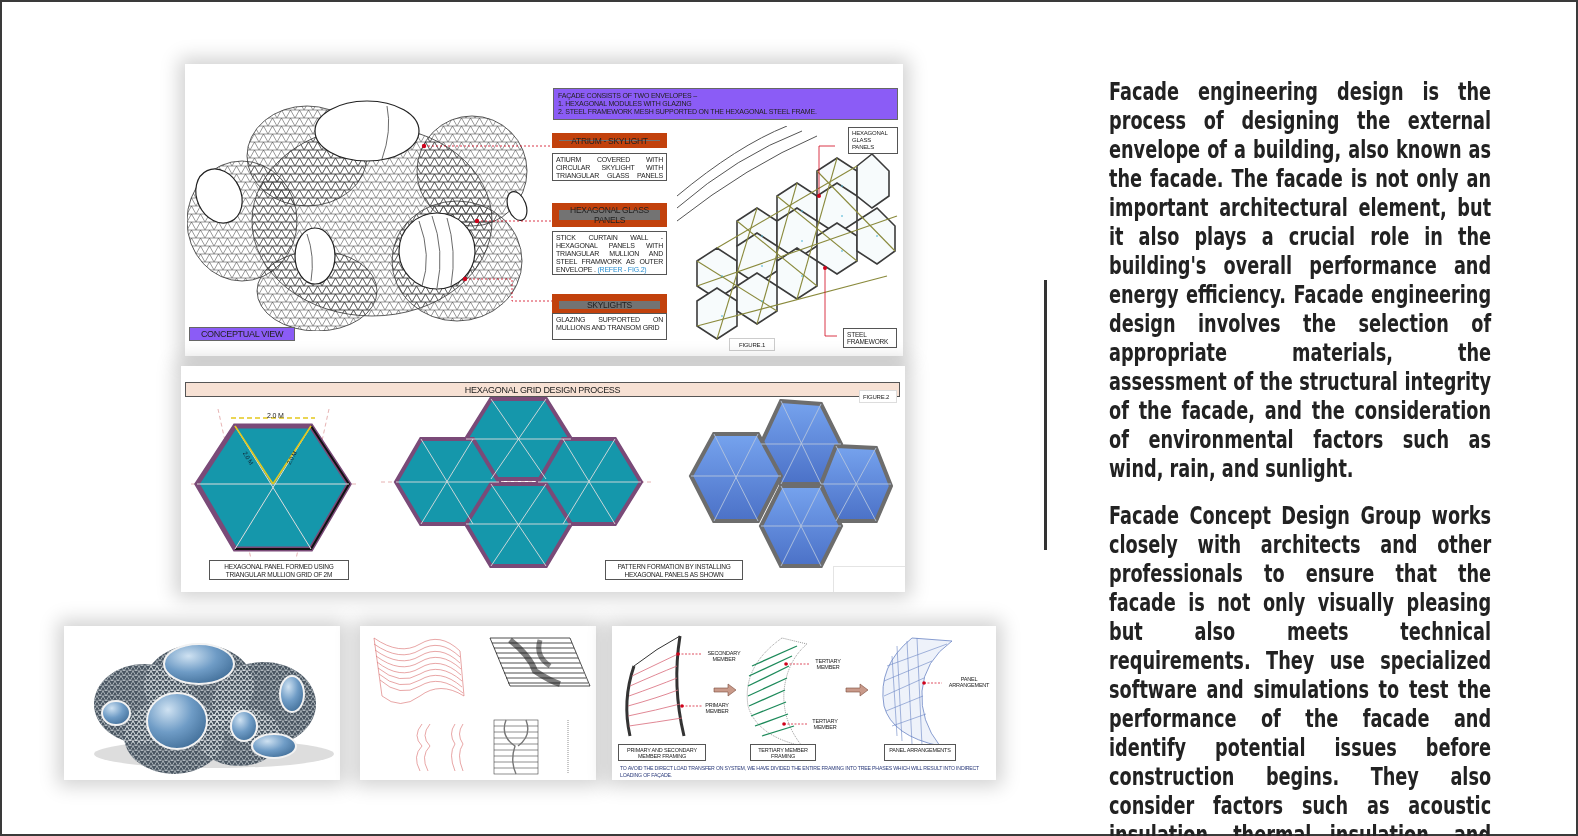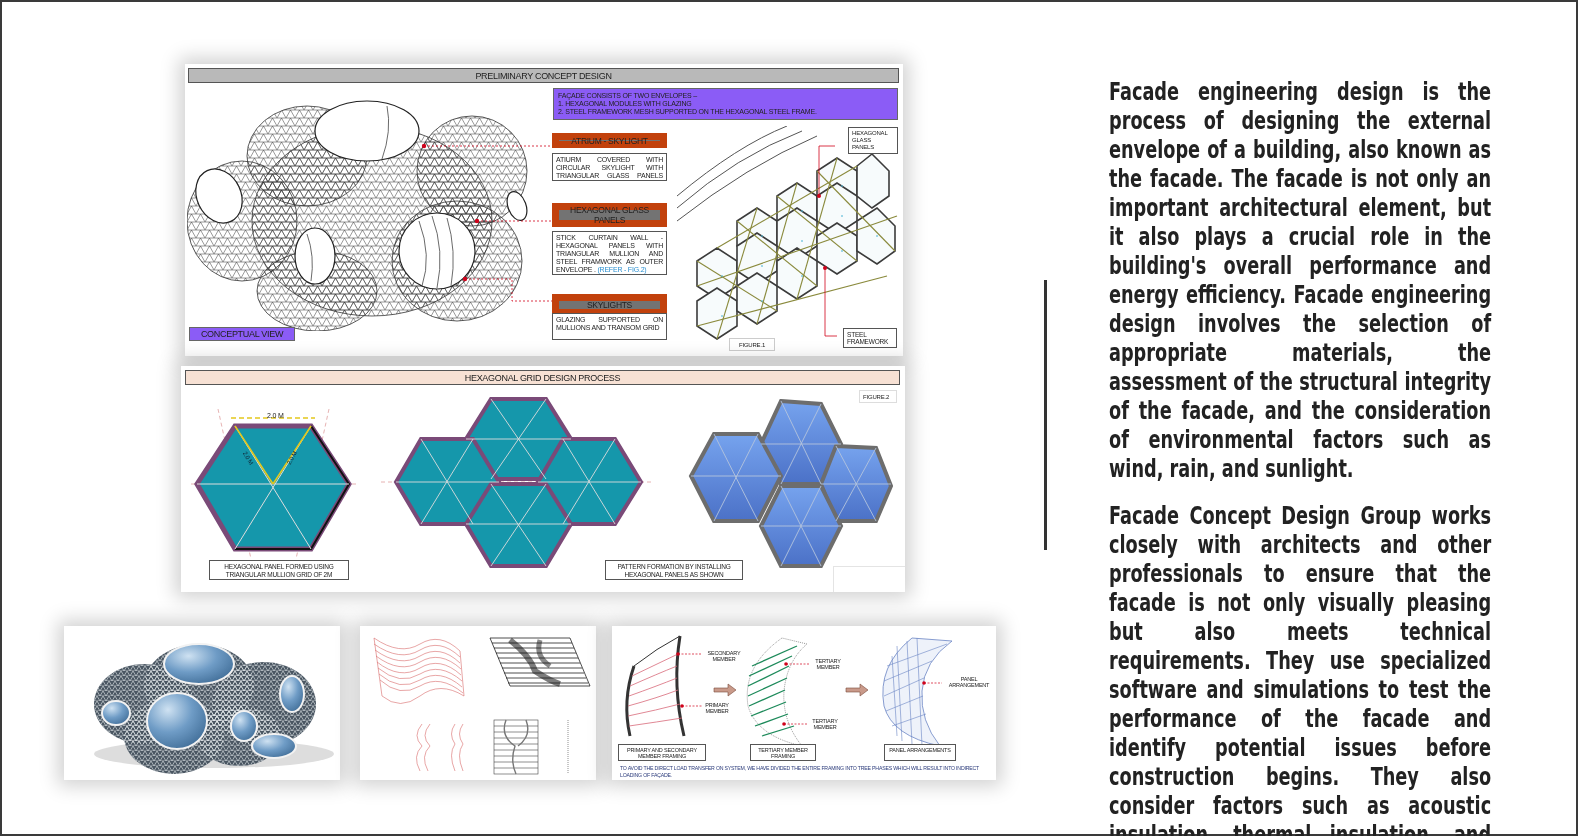--- a/index.html
+++ b/index.html
@@ -24,21 +24,20 @@
   .essay { position: absolute; left: 1109px; top: 78px; width: 382px; font-family: "DejaVu Sans Condensed", "DejaVu Sans", sans-serif; font-weight: bold; font-size: 24px; line-height: 29px; color: #222; }
   .essay p { text-align: justify; transform: scaleX(0.82); transform-origin: left top; width: 466px; }
   .essay .p2 { margin-top: 18px; }
 </style>
 </head>
 <body>
 
 <div class="page-frame"></div>
 
 <div class="panel" style="left:185px;top:64px;width:718px;height:292px;">
-  <div class="hdr-bar hdr-grey" style="left:3px;top:4px;width:711px;height:15px;">PRELIMINARY CONCEPT DESIGN</div>
 
   <svg class="abs" style="left:2px;top:22px;" width="365" height="245" viewBox="0 0 365 245">
     <defs>
       <pattern id="tri" width="9" height="8" patternUnits="userSpaceOnUse">
         <path d="M0 8 L4.5 0 L9 8 Z M0 0 L9 0" fill="none" stroke="#333" stroke-width="0.5"></path>
       </pattern>
     </defs>
     <g fill="url(#tri)" stroke="#333" stroke-width="0.8">
       <ellipse cx="120" cy="70" rx="60" ry="50"></ellipse>
       <ellipse cx="285" cy="85" rx="55" ry="55"></ellipse>
@@ -145,21 +144,21 @@
     <path d="M142 70 L142 20 L158 20" stroke="#d0021b" stroke-width="0.8" fill="none"></path>
     <path d="M148 142 L148 210 L160 210" stroke="#d0021b" stroke-width="0.8" fill="none"></path>
   </svg>
 
   <div class="lbl-box tiny" style="left:663px;top:63px;width:50px;height:27px;font-size:6px;line-height:7px;">HEXAGONAL GLASS PANELS</div>
   <div class="lbl-box tiny" style="left:658px;top:264px;width:54px;height:20px;font-size:6.5px;line-height:7px;">STEEL FRAMEWORK</div>
   <div class="lbl-box tiny" style="left:544px;top:274px;width:46px;height:13px;font-size:6px;text-align:center;border-color:#ccc;">FIGURE.1</div>
 </div>
 
 <div class="panel" style="left:181px;top:366px;width:724px;height:226px;">
-  <div class="hdr-bar hdr-peach" style="left:4px;top:4px;width:715px;height:15px;">HEXAGONAL GRID DESIGN PROCESS</div>
+  <div class="hdr-bar hdr-peach" style="left:4px;top:16px;width:715px;height:15px;">HEXAGONAL GRID DESIGN PROCESS</div>
   <div class="lbl-box tiny" style="left:678px;top:24px;width:38px;height:13px;font-size:6px;border-color:#ddd;">FIGURE.2</div>
 
   <svg class="abs" style="left:10px;top:38px;" width="165" height="160" viewBox="0 0 165 160">
     <g stroke="#e0a0a0" stroke-dasharray="4,3" stroke-width="0.8">
       <line x1="0" y1="80" x2="165" y2="80"></line>
       <line x1="27" y1="5" x2="60" y2="155"></line>
         <line x1="138" y1="5" x2="105" y2="155"></line>
     </g>
     <polygon points="44,22 120,22 158,80 120,145 44,145 6,80" fill="#1597ab" stroke="#7a4a78" stroke-width="5"></polygon>
     <polyline points="120,22 158,80 120,145 44,145" fill="none" stroke="#111" stroke-width="2"></polyline>

